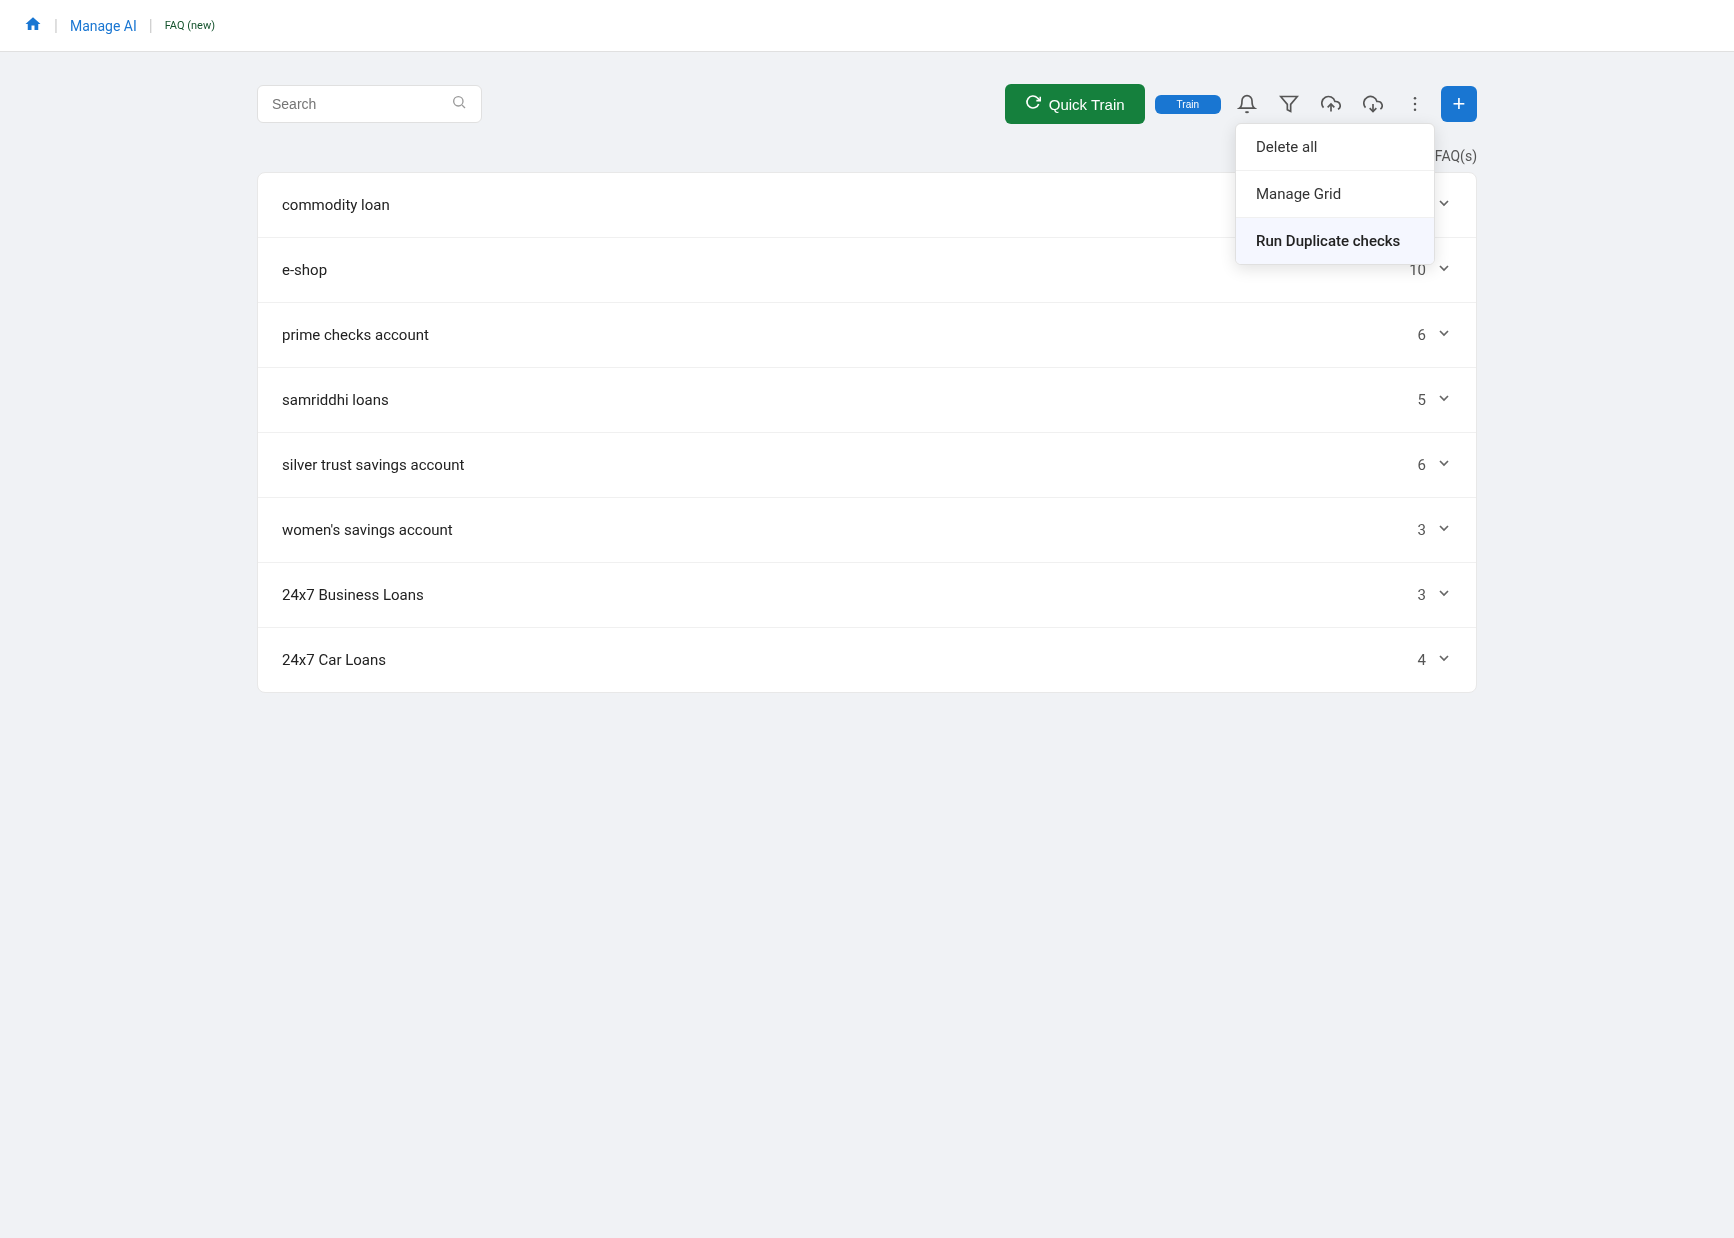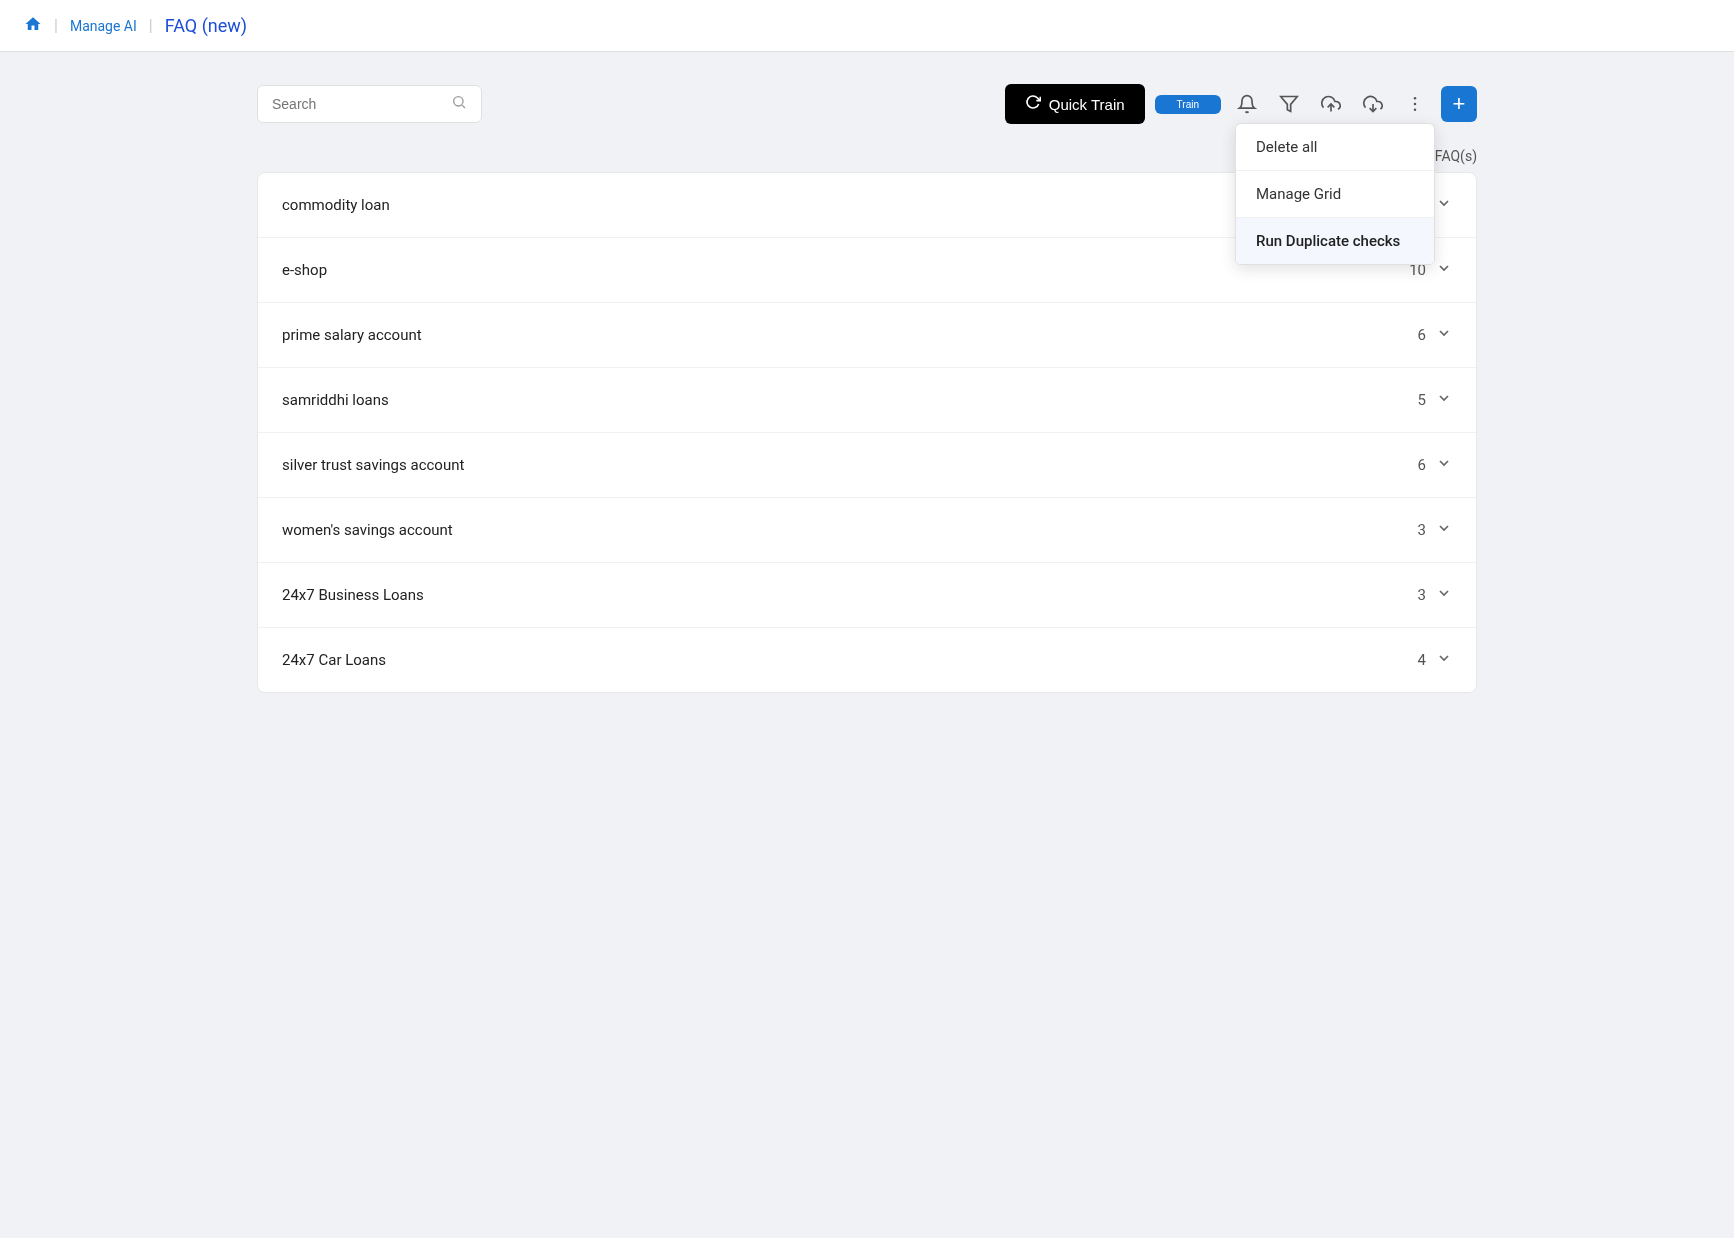--- a/index.html
+++ b/index.html
@@ -28,22 +28,22 @@
       color: #ccc;
       font-size: 16px;
     }
     .nav-link {
       color: #1976d2;
       font-size: 14px;
       cursor: pointer;
       text-decoration: none;
     }
     .nav-breadcrumb {
-      color: #1d4ed8;
-      font-size: 18px;
+      color: #14532d;
+      font-size: 11px;
     }
 
     
     .main-content {
       padding: 32px 40px;
       max-width: 1300px;
       margin: 0 auto;
     }
 
     
@@ -78,21 +78,21 @@
     }
 
     .toolbar-right {
       display: flex;
       align-items: center;
       gap: 10px;
       position: relative;
     }
 
     .btn-quick-train {
-      background: #000000;
+      background: #15803d;
       color: #fff;
       border: none;
       border-radius: 6px;
       padding: 10px 20px;
       font-size: 15px;
       font-weight: 500;
       cursor: pointer;
       display: flex;
       align-items: center;
       gap: 8px;
@@ -343,21 +343,21 @@
         <span class="faq-count">10</span>
         <span class="chevron-icon">
           <svg width="16" height="16" viewBox="0 0 24 24" fill="none" stroke="#666" stroke-width="2.5">
               <polyline points="6 9 12 15 18 9"></polyline>
             </svg>
         </span>
       </div>
     </div>
 
     <div class="faq-item">
-      <span class="faq-name">prime salary account</span>
+      <span class="faq-name">prime checks account</span>
       <div class="faq-right">
         <span class="faq-count">6</span>
         <span class="chevron-icon">
           <svg width="16" height="16" viewBox="0 0 24 24" fill="none" stroke="#666" stroke-width="2.5">
               <polyline points="6 9 12 15 18 9"></polyline>
             </svg>
         </span>
       </div>
     </div>
 

